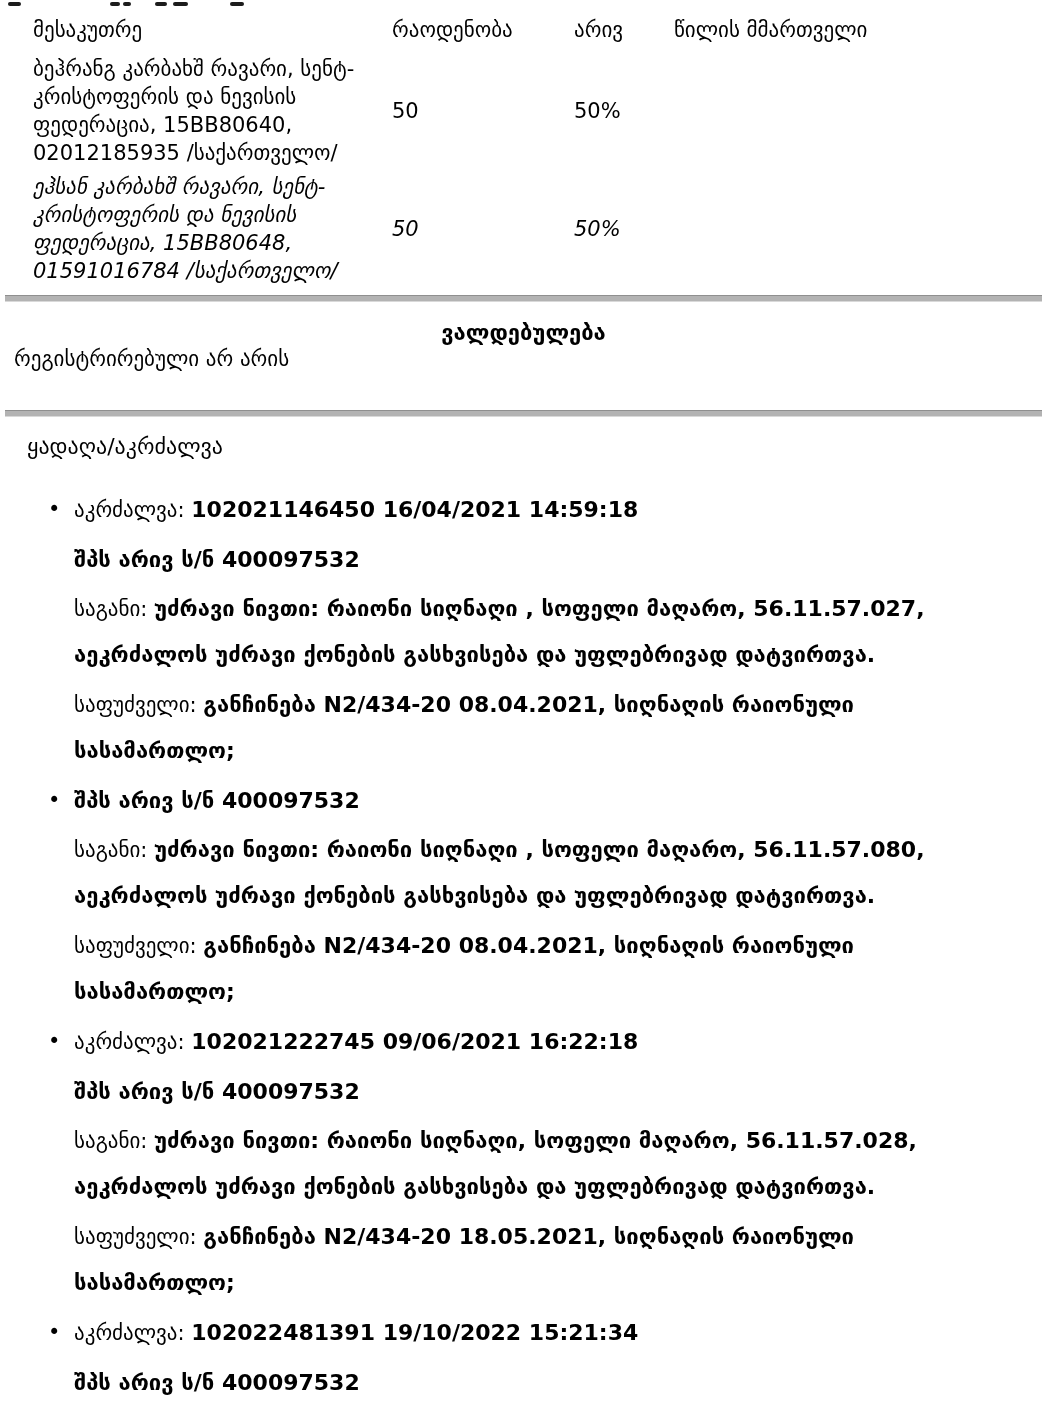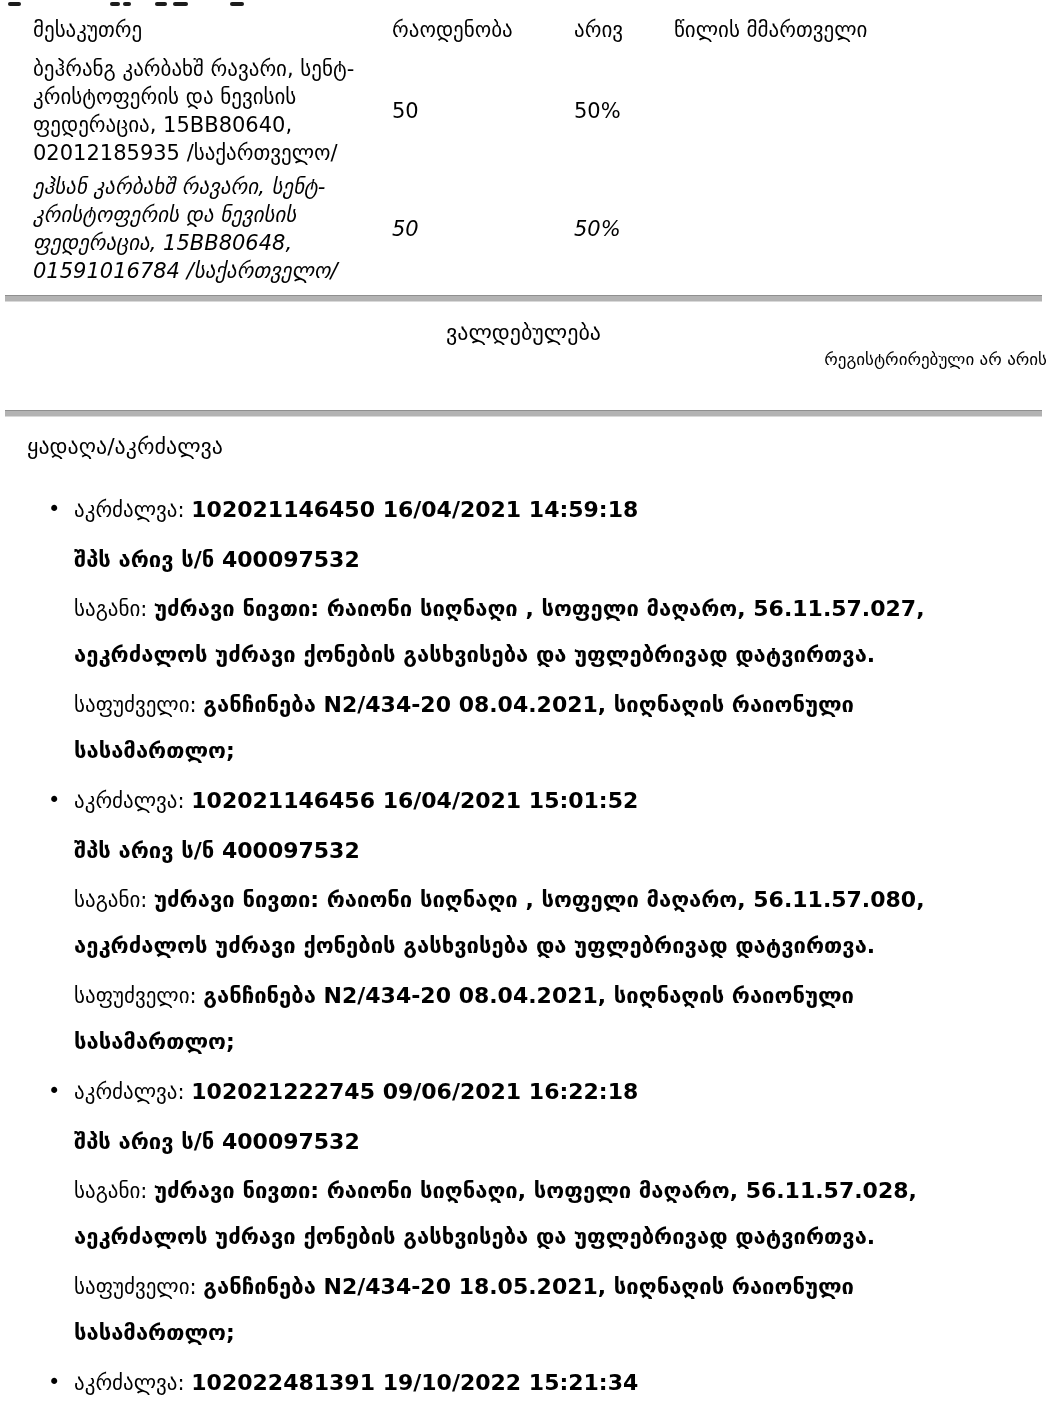--- a/index.html
+++ b/index.html
@@ -38,23 +38,23 @@
     border-top: 1px solid #8f8f8f; border-bottom: 1px solid #d9d9d9;
     margin: 0 5px;
   }
   .divider-1 { margin-top: 10px; }
   .divider-2 { margin-top: 38px; }
 
   
   .obligation { margin-top: 18px; }
   .obligation-title {
     margin: 0; text-align: center;
-    font-size: 22px; font-weight: normal; line-height: 26px;
+    font-size: 22px; font-weight: bold; line-height: 26px;
   }
-  .obligation-status { margin-left: 5px; font-size: 17px; line-height: 26px; text-align: right; }
+  .obligation-status { margin-left: 14px; font-size: 21px; line-height: 26px; }
 
   
   .seizure { margin-top: 16px; }
   .seizure-title {
     margin: 0 0 0 27px; font-size: 22px; font-weight: normal; line-height: 28px;
   }
   .seizure-list { list-style: none; margin: 26px 0 0 0; padding: 0 0 0 70px; }
   .sz-item {
     position: relative; width: 880px;
     font-size: 21px; line-height: 45px; margin-bottom: 3px;
@@ -128,24 +128,20 @@
       <span>საგანი:</span>
       <span class="b">უძრავი ნივთი: რაიონი სიღნაღი , სოფელი მაღარო, 56.11.57.027, აეკრძალოს უძრავი ქონების გასხვისება და უფლებრივად დატვირთვა.</span>
     </p>
     <p class="ln">
       <span>საფუძველი:</span>
       <span class="b">განჩინება N2/434-20 08.04.2021, სიღნაღის რაიონული სასამართლო;</span>
     </p>
   </li>
 
   <li class="sz-item">
-    <p class="ln">
-      <span>აკრძალვა:</span>
-      <span class="b">102021146456 16/04/2021 15:01:52</span>
-    </p>
     <p class="ln b">შპს არივ ს/ნ 400097532</p>
     <p class="ln">
       <span>საგანი:</span>
       <span class="b">უძრავი ნივთი: რაიონი სიღნაღი , სოფელი მაღარო, 56.11.57.080, აეკრძალოს უძრავი ქონების გასხვისება და უფლებრივად დატვირთვა.</span>
     </p>
     <p class="ln">
       <span>საფუძველი:</span>
       <span class="b">განჩინება N2/434-20 08.04.2021, სიღნაღის რაიონული სასამართლო;</span>
     </p>
   </li>

